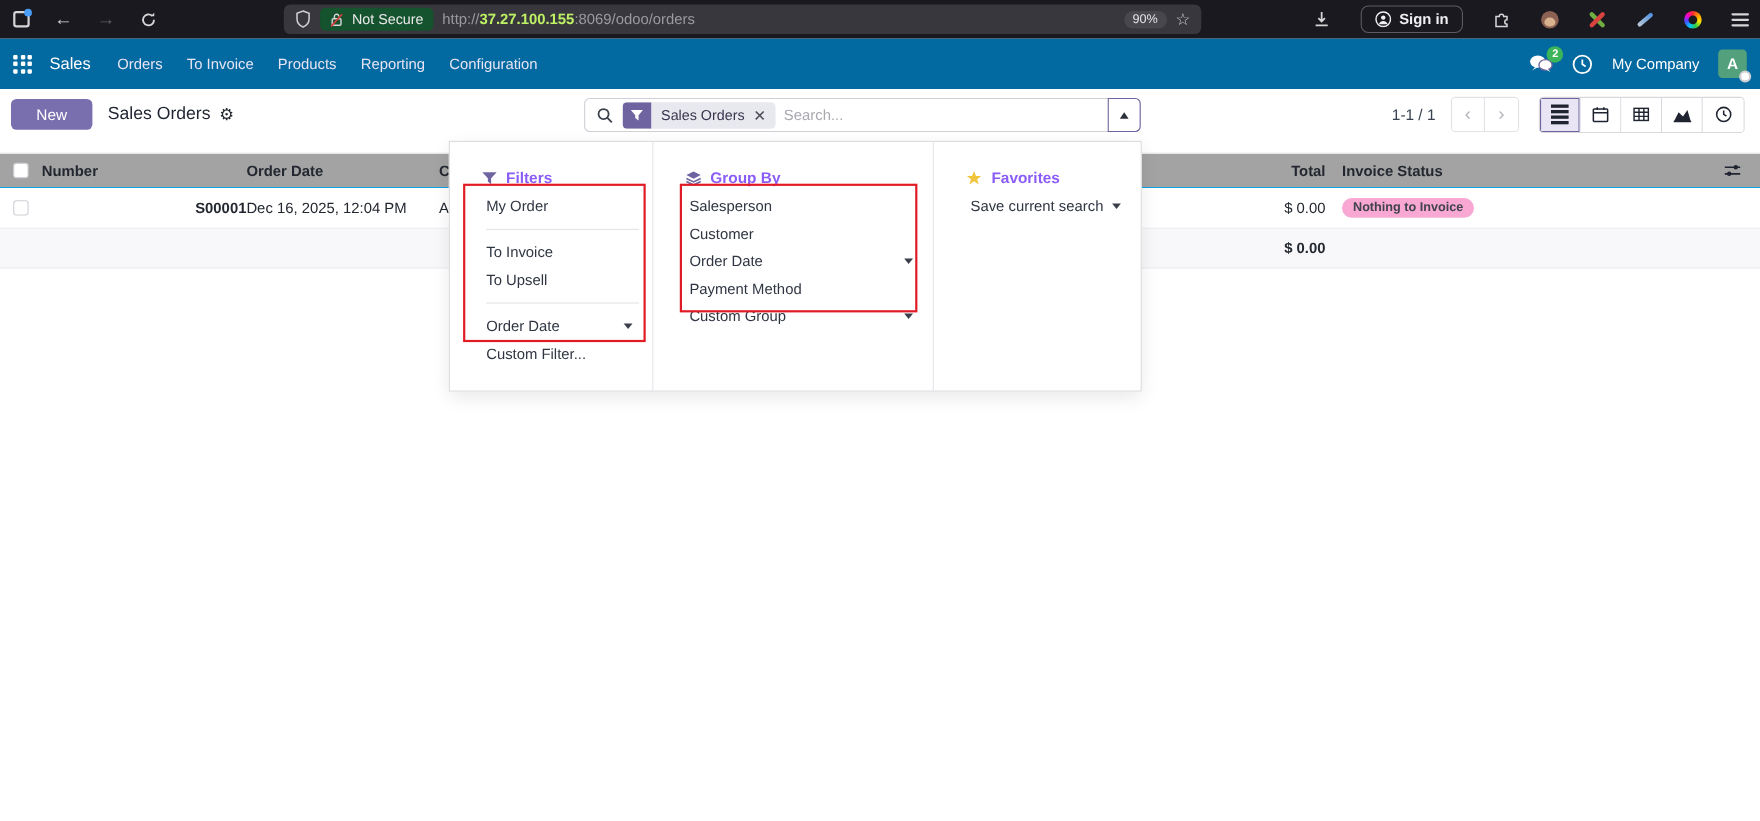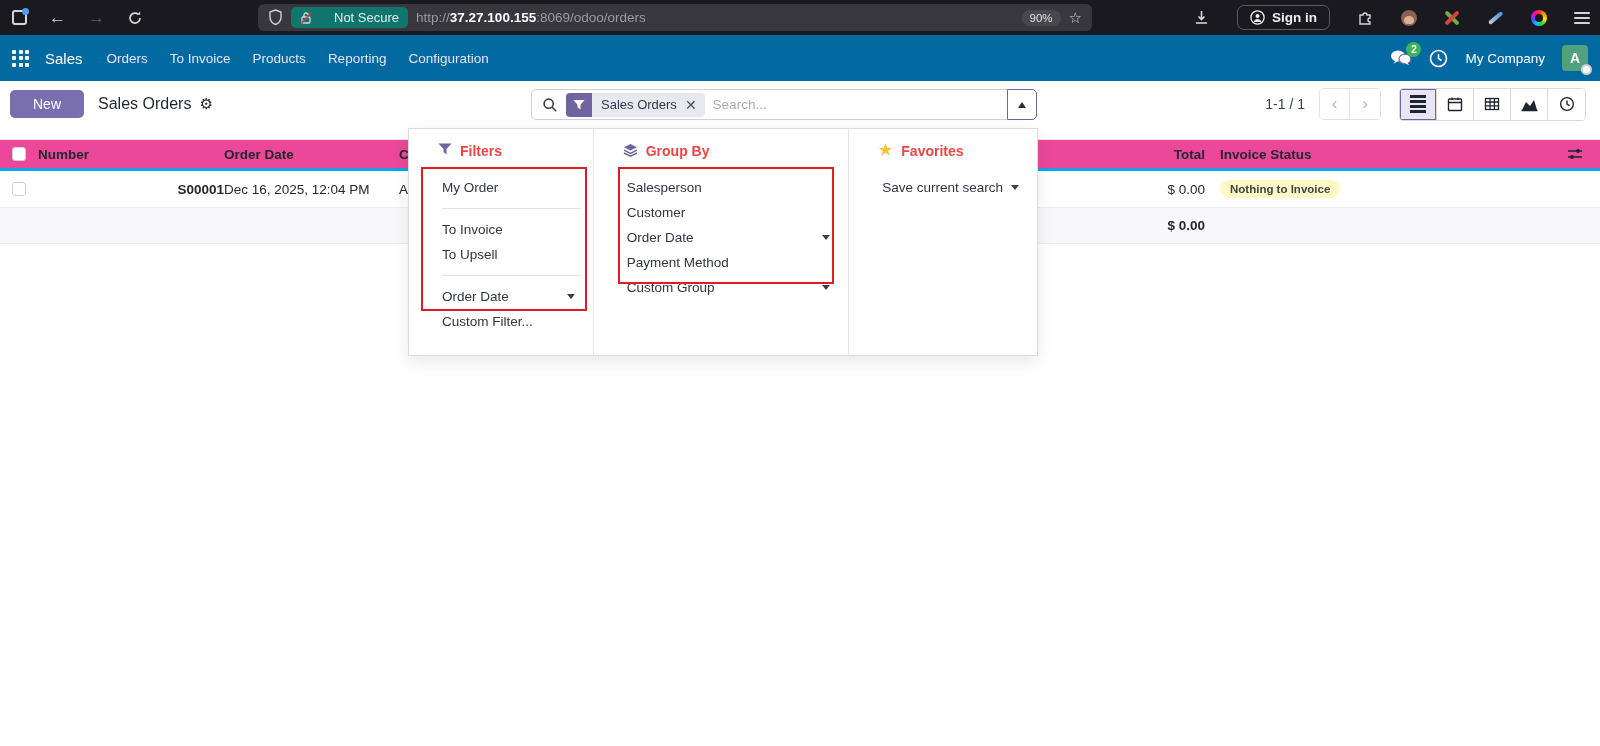--- a/index.html
+++ b/index.html
@@ -7,23 +7,23 @@
   .screen { position:relative; width:1600px; height:746px; overflow:hidden; background:#fff; }
 
   
   .browser-bar { position:relative; height:35px; background:#1a191f; display:flex; align-items:center; }
   .bb-left { display:flex; align-items:center; gap:22px; padding-left:12px; }
   .win-icon { position:relative; width:15px; height:15px; border:2px solid #d5d5d8; border-radius:3px; display:inline-block; }
   .win-icon::after { content:""; position:absolute; top:-4px; right:-4px; width:7px; height:7px; border-radius:50%; background:#4a9df8; }
   .nav-arrow { font-size:17px; color:#d5d5d8; line-height:1; }
   .nav-arrow.disabled { color:#5e5d64; }
   .url-bar { position:absolute; left:258px; top:4px; width:834px; height:27px; background:#38373d; border-radius:6px; display:flex; align-items:center; padding:0 10px; gap:8px; }
-  .chip-notsecure { display:flex; align-items:center; gap:22px; background:#0f766e; border-radius:5px; padding:3px 9px; color:#e8e8ea; font-size:13px; }
+  .chip-notsecure { display:flex; align-items:center; gap:8px; background:#14532d; border-radius:5px; padding:3px 9px; color:#e8e8ea; font-size:13px; }
   .url-text { font-size:13.5px; color:#9b9aa0; white-space:nowrap; }
-  .url-text b { color:#ffffff; font-weight:700; }
+  .url-text b { color:#bef264; font-weight:700; }
   .zoom-pill { margin-left:auto; background:#48474d; color:#e3e3e6; border-radius:9px; font-size:11.5px; padding:2px 8px; }
   .star-glyph { color:#cfcfd4; font-size:15px; }
   .bb-right { position:absolute; right:10px; top:0; height:35px; display:flex; align-items:center; gap:27px; }
   .signin-btn { display:flex; align-items:center; gap:7px; border:1px solid #5c5b61; border-radius:7px; padding:4px 12px; color:#f0f0f2; font-size:13.5px; font-weight:700; }
   .ext-monkey { width:16px; height:16px; border-radius:50%; background:#8a6152; position:relative; }
   .ext-monkey::after { content:""; position:absolute; left:3px; top:6px; width:10px; height:8px; border-radius:50% 50% 45% 45%; background:#d9b38f; }
   .ext-x { position:relative; width:16px; height:16px; }
   .ext-x i { position:absolute; left:-1px; top:6px; width:18px; height:4px; border-radius:2px; display:block; }
   .ext-x i:first-child { background:#6fae3f; transform:rotate(45deg); }
   .ext-x i:last-child { background:#d8423f; transform:rotate(-45deg); }
@@ -71,37 +71,37 @@
   .view-switcher { display:flex; border:1px solid #d8d8dd; border-radius:4px; overflow:hidden; margin-left:4px; }
   .vbtn { width:37px; height:31px; background:#fff; display:flex; align-items:center; justify-content:center; border-right:1px solid #d8d8dd; }
   .vbtn:last-child { border-right:none; }
   .vbtn.active { background:#e9e5f5; box-shadow:inset 0 0 0 1px #6f64a0; }
   .list-glyph { display:flex; flex-direction:column; gap:2.5px; }
   .list-glyph i { width:16px; height:2.5px; background:#1f2430; display:block; }
 
   
   .list-view { margin-top:12px; font-size:13.5px; color:#23272f; }
   .lv-grid { display:grid; grid-template-columns:38px 186px 175px 1fr 100px 330px 50px; align-items:center; }
-  .lv-head { background:#ec4899; border-top:1px solid #e9e9ec; border-bottom:3px solid #0ea5e9; height:32px; font-weight:700; }
+  .lv-head { background:#a3a3a3; border-top:1px solid #e9e9ec; border-bottom:1px solid #0ea5e9; height:32px; font-weight:700; }
   .lv-row { height:37px; border-bottom:1px solid #ececef; background:#fff; }
   .lv-foot { height:36px; background:#f8f8fa; border-bottom:1px solid #ececef; }
   .cell-check { display:flex; justify-content:center; }
   .checkbox { width:14px; height:14px; border:1px solid #cfd0d6; border-radius:3px; background:#fff; display:inline-block; }
   .cell-right { text-align:right; padding-right:15px; }
   .bold { font-weight:700;text-align:right; }
-  .status-badge { display:inline-block; background:#fef9c3; color:#41434d; font-size:11.5px; font-weight:700; border-radius:10px; padding:3px 10px; }
+  .status-badge { display:inline-block; background:#f9a8d4; color:#41434d; font-size:11.5px; font-weight:700; border-radius:10px; padding:3px 10px; }
   .cell-icon { display:flex; justify-content:center; }
 
   
   .sd-panel { position:absolute; left:408px; top:128px; width:630px; height:228px; background:#fff; border:1px solid #dcdce0; box-shadow:0 6px 16px rgba(0,0,0,.09); display:flex; z-index:10; }
   .sd-col { position:relative; padding:14px 0 0 33px; }
   .sd-col.filters { width:185px; border-right:1px solid #e6e6ea; }
   .sd-col.groupby { width:256px; border-right:1px solid #e6e6ea; }
   .sd-col.favorites { width:188px; }
-  .sd-header { display:flex; align-items:flex-start; gap:8px; height:26px; font-size:14px; font-weight:700; color:#ef4444; margin-left:-4px; }
+  .sd-header { display:flex; align-items:flex-end; gap:8px; height:26px; font-size:14px; font-weight:700; color:#8b5cf6; margin-left:-4px; }
   .sd-item { position:relative; height:25px; line-height:25px; font-size:13.5px; color:#2f3542; margin-top:0; }
   .sd-item.first { margin-top:6px; }
   .sd-item .caret-down { position:absolute; right:18px; top:10px; border-top-width:5px; border-left-width:4px; border-right-width:4px; }
   .sd-divider { border-top:1px solid #e3e3e7; margin:8px 12px 8px 0; }
   .sd-gap { margin-top:0; }
   .annot { position:absolute; border:2px solid #e01b24; pointer-events:none; }
   .annot.filters-box { left:12px; top:38px; width:166px; height:144px; }
   .annot.groupby-box { left:209px; top:38px; width:216px; height:117px; }
   .fav-caret { display:inline-block; margin-left:10px; vertical-align:middle; border-top-width:5px; border-left-width:4px; border-right-width:4px; }
 </style>

